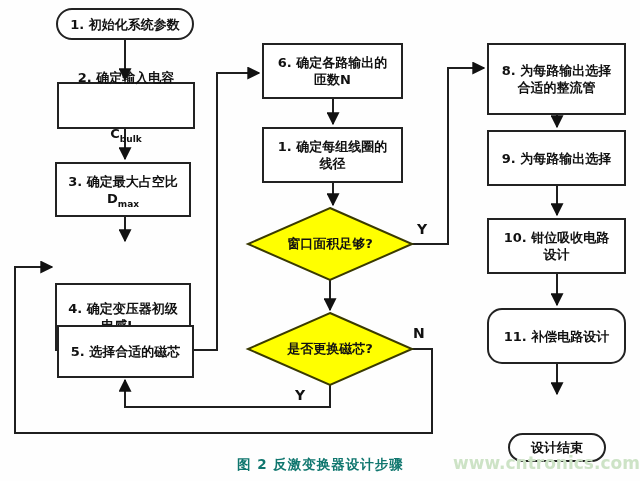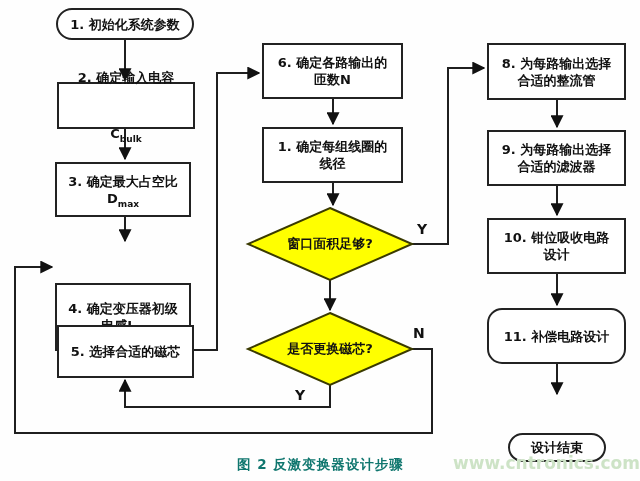--- a/index.html
+++ b/index.html
@@ -130,28 +130,27 @@
     <div>线径</div>
   </div>
 
   <div class="dlabel" style="left:254px;top:230px;width:152px;height:28px;">窗口面积足够?</div>
   <div class="dlabel" style="left:254px;top:335px;width:152px;height:28px;">是否更换磁芯?</div>
 
   <div class="yn" style="left:417px;top:221px;">Y</div>
   <div class="yn" style="left:413px;top:325px;">N</div>
   <div class="yn" style="left:295px;top:387px;">Y</div>
 
-  <div class="node" style="left:487px;top:43px;width:139px;height:57px;">
+  <div class="node" style="left:487px;top:43px;width:139px;height:72px;">
     <div>8. 为每路输出选择</div>
     <div>合适的整流管</div>
   </div>
 
   <div class="node" style="left:487px;top:130px;width:139px;height:56px;">
     <div>9. 为每路输出选择</div>
-    <div>合适的滤波器</div>
   </div>
 
   <div class="node" style="left:487px;top:218px;width:139px;height:56px;">
     <div>10. 钳位吸收电路</div>
     <div>设计</div>
   </div>
 
   <div class="node" style="left:487px;top:308px;width:139px;height:56px;border-radius:15px;">
     <div>11. 补偿电路设计</div>
   </div>

